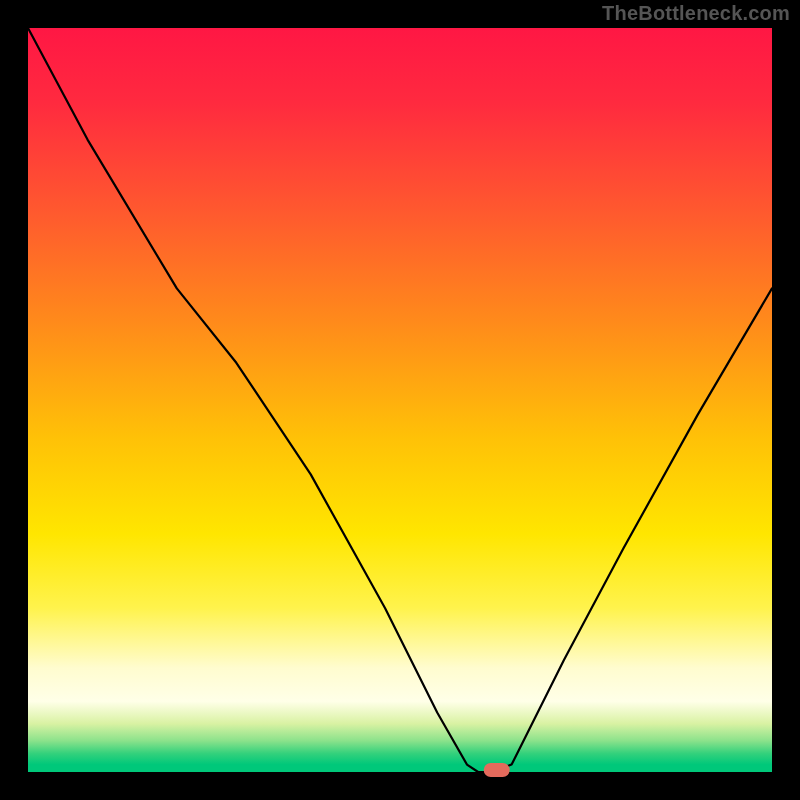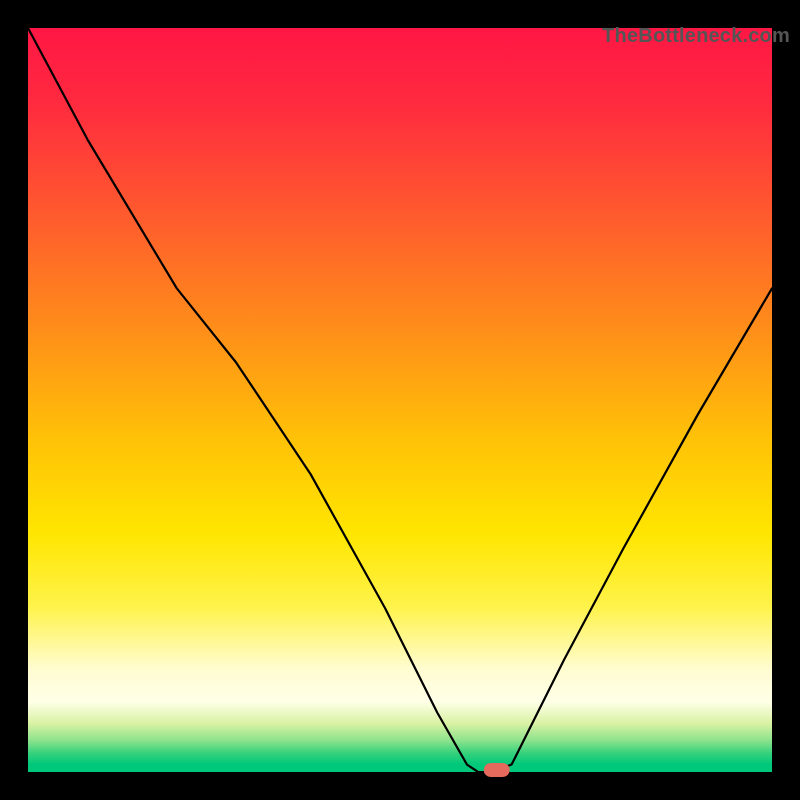--- a/index.html
+++ b/index.html
@@ -18,21 +18,20 @@
     background: #000;
   }
   .attribution {
     position: absolute;
     top: 2px;
     right: 10px;
     color: #555;
     font-size: 20px;
     font-weight: 600;
     letter-spacing: 0.2px;
-    margin-top: 22px;
   }
   svg {
     display: block;
   }
 </style>
 </head>
 <body>
 
 <div class="frame">
   <div class="attribution">TheBottleneck.com</div>

